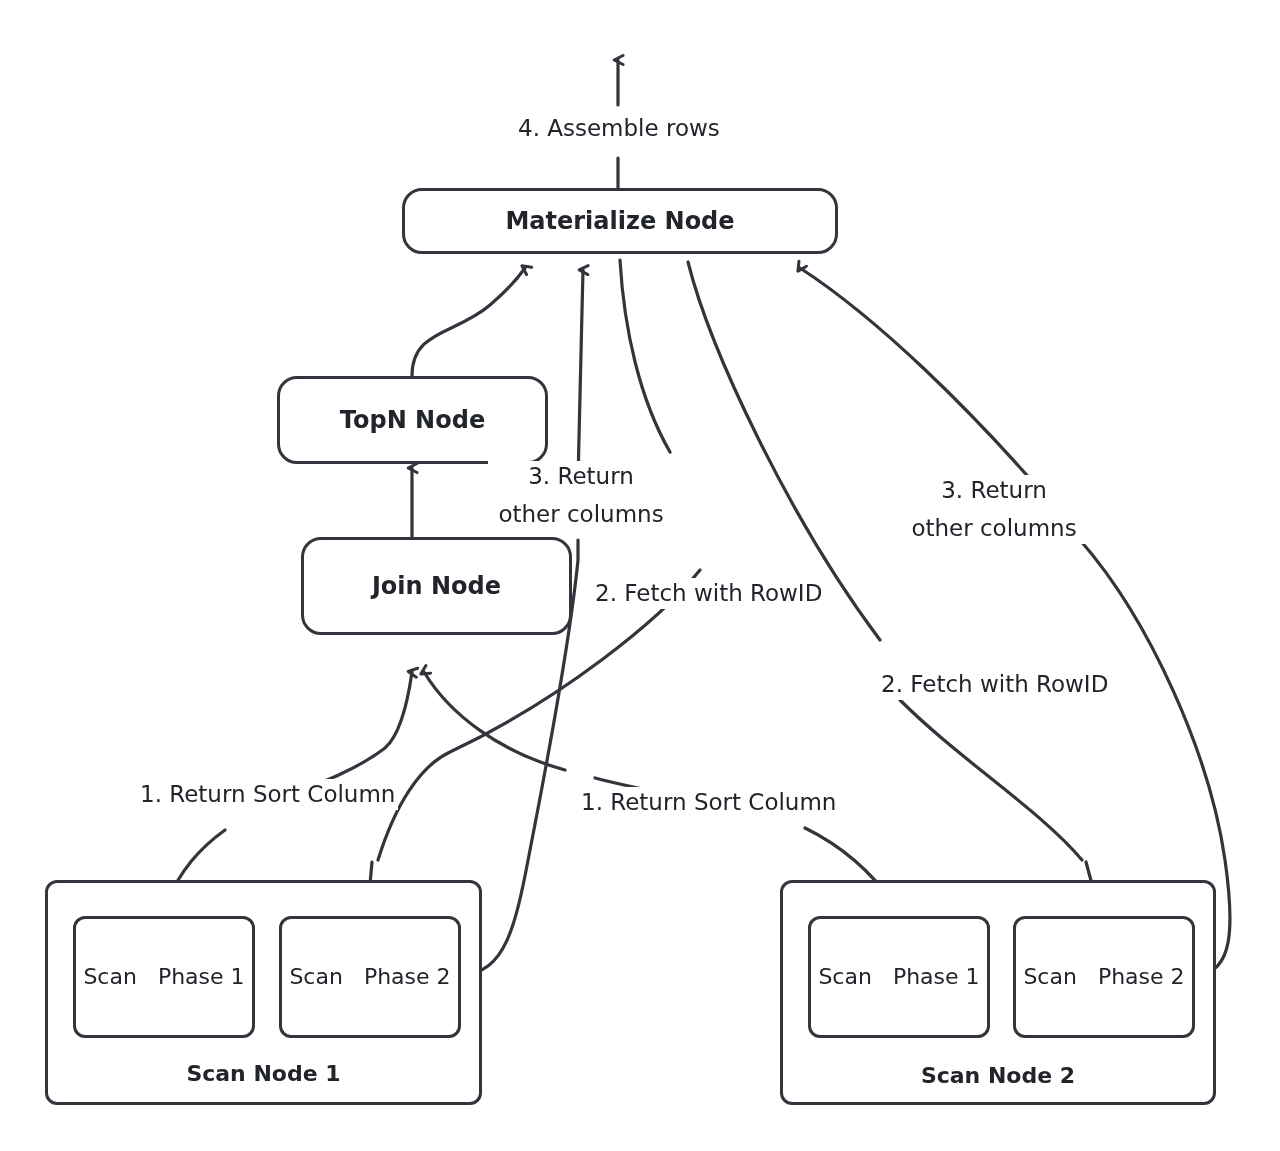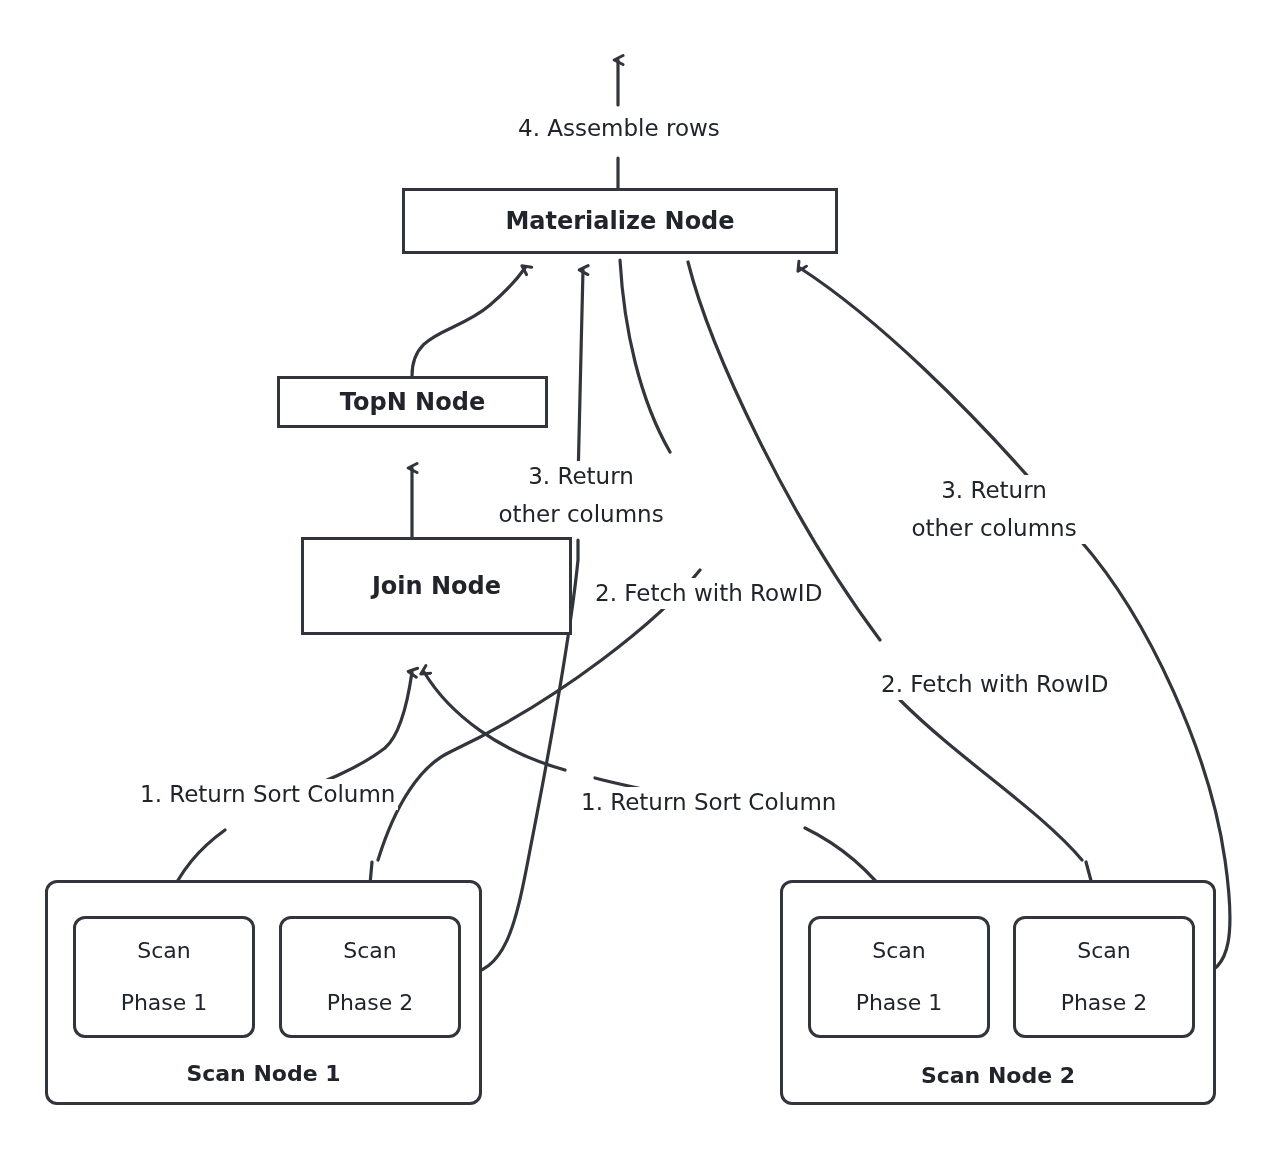--- a/index.html
+++ b/index.html
@@ -22,21 +22,21 @@
     left: 0;
     top: 0;
     width: 1280px;
     height: 1151px;
     pointer-events: none;
   }
   .node-box {
     position: absolute;
     box-sizing: border-box;
     border: 3px solid #32353c;
-    border-radius: 0;
+    border-radius: 20px;
     background: #ffffff;
     display: flex;
     align-items: center;
     justify-content: center;
     color: #21242a;
   }
   .node-box.strong {
     font-weight: bold;
     font-size: 24px;
   }
@@ -56,21 +56,20 @@
     font-size: 22px;
     color: #21242a;
   }
   .phase-box {
     position: absolute;
     box-sizing: border-box;
     border: 3px solid #32353c;
     border-radius: 12px;
     background: #ffffff;
     display: flex;
-    flex-direction: column;
     align-items: center;
     justify-content: center;
     font-size: 22px;
     line-height: 1.38;
     color: #21242a;
     gap: 21px;
   }
   .phase-box span { display: block; }
   .edge-label {
     position: absolute;
@@ -121,21 +120,21 @@
              C400,735 408,700 412,672" fill="none" stroke="#32353c" stroke-width="3.2" stroke-linecap="round" marker-end="url(#arrowUp)"></path>
 
     <path d="M895,905 C870,870 840,845 805,828 M755,812 C700,800 640,790 595,778
              M565,770 C500,752 450,715 424,672" fill="none" stroke="#32353c" stroke-width="3.2" stroke-linecap="round" marker-end="url(#arrowUp)"></path>
   </svg>
 
   <div class="node-box strong" style="left:402px; top:188px; width:436px; height:66px;">
     <span>Materialize Node</span>
   </div>
 
-  <div class="node-box strong" style="left:277px; top:376px; width:271px; height:52px;">
+  <div class="node-box strong" style="left:277px; top:376px; width:271px; height:88px;">
     <span>TopN Node</span>
   </div>
 
   <div class="node-box strong" style="left:277px; top:537px; width:271px; height:98px;margin-left:24px;">
     <span>Join Node</span>
   </div>
 
   <div class="group-box" style="left:45px; top:880px; width:437px; height:225px;">
     <div class="phase-box" style="left:25px; top:33px; width:182px; height:122px;">
       <span>Scan</span>

